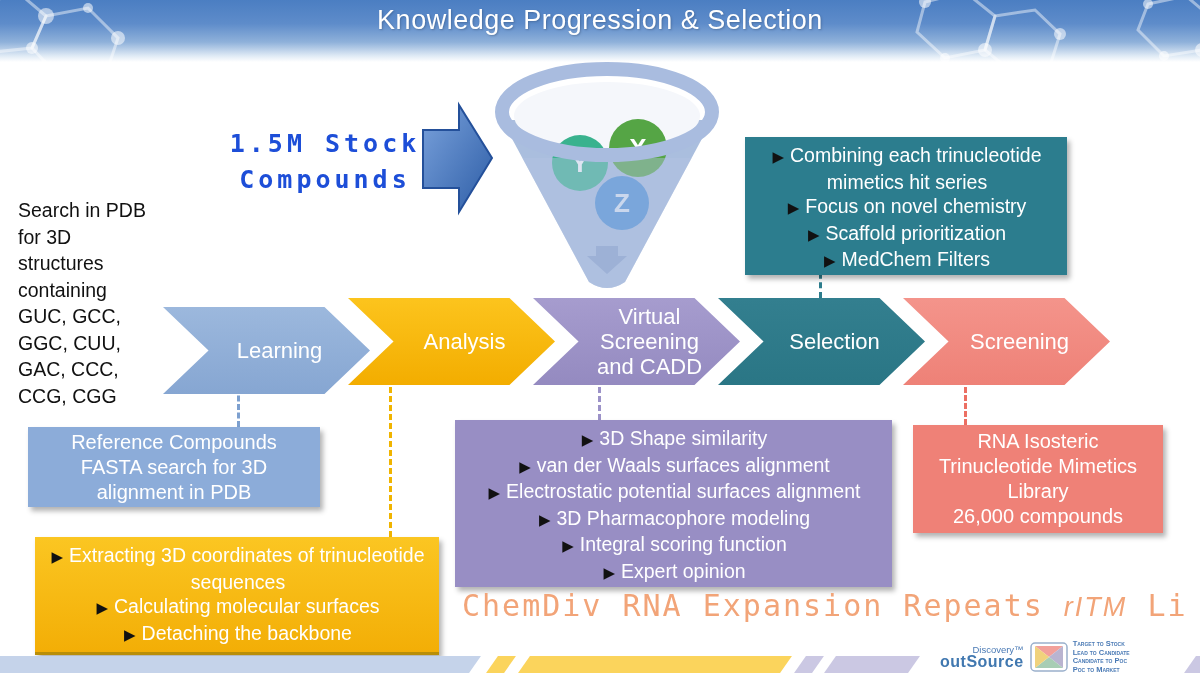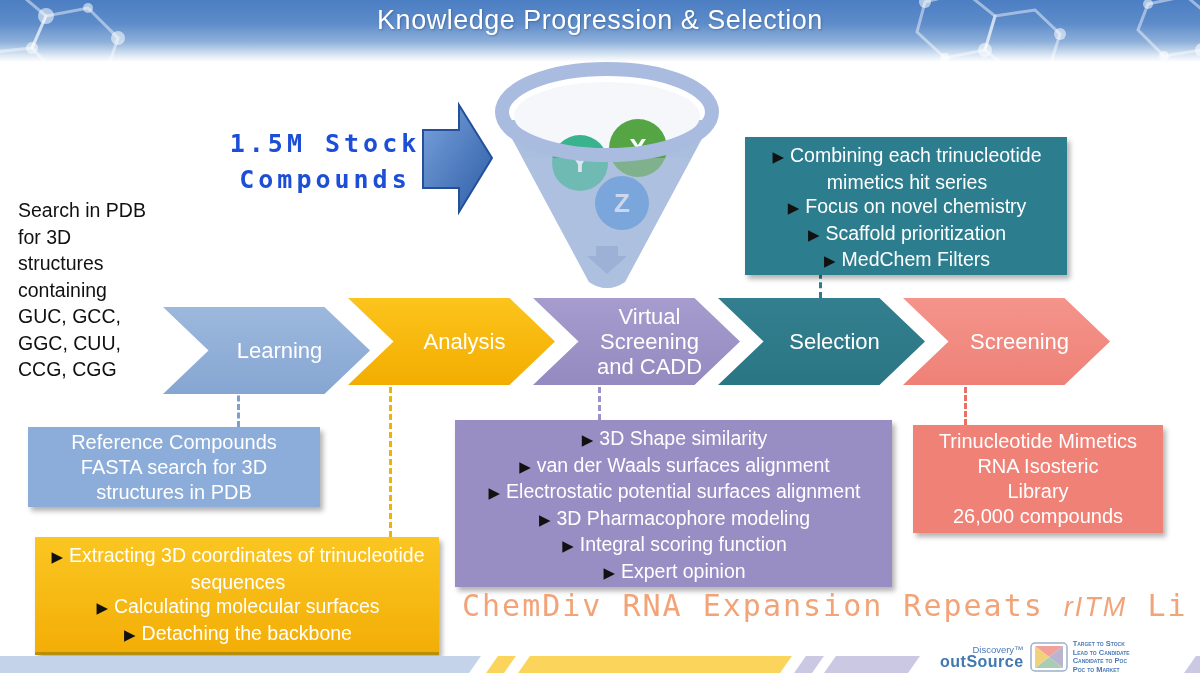--- a/index.html
+++ b/index.html
@@ -110,20 +110,21 @@
     </g>
   </svg>
 
   <div class="left-note">
     <div>Search in PDB</div>
     <div>for 3D</div>
     <div>structures</div>
     <div>containing</div>
     <div>GUC, GCC,</div>
     <div>GGC, CUU,</div>
+    <div>GAC, CCC,</div>
     <div>CCG, CGG</div>
   </div>
 
   <div class="stock">
     <div>1.5M Stock</div>
     <div>Compounds</div>
   </div>
 
   <svg style="position:absolute;left:420px;top:100px;" width="78" height="125" viewBox="0 0 78 125">
     <defs>
@@ -179,41 +180,41 @@
   <div class="box teal-box bullets">
     <div><span class="b">▶</span><span>Combining each trinucleotide mimetics hit series</span></div>
     <div><span class="b">▶</span><span>Focus on novel chemistry</span></div>
     <div><span class="b">▶</span><span>Scaffold prioritization</span></div>
     <div><span class="b">▶</span><span>MedChem Filters</span></div>
   </div>
 
   <div class="box blue-box centered">
     <div>Reference Compounds</div>
     <div>FASTA search for 3D</div>
-    <div>structures in PDB</div>
+    <div>alignment in PDB</div>
   </div>
 
   <div class="box yellow-box bullets">
     <div><span class="b">▶</span><span>Extracting 3D coordinates of trinucleotide sequences</span></div>
     <div><span class="b">▶</span><span>Calculating molecular surfaces</span></div>
     <div><span class="b">▶</span><span>Detaching the backbone</span></div>
   </div>
 
   <div class="box purple-box bullets">
     <div><span class="b">▶</span><span>3D Shape similarity</span></div>
     <div><span class="b">▶</span><span>van der Waals surfaces alignment</span></div>
     <div><span class="b">▶</span><span>Electrostatic potential surfaces alignment</span></div>
     <div><span class="b">▶</span><span>3D Pharmacophore modeling</span></div>
     <div><span class="b">▶</span><span>Integral scoring function</span></div>
     <div><span class="b">▶</span><span>Expert opinion</span></div>
   </div>
 
   <div class="box pink-box centered">
+    <div>RNA Isosteric</div>
     <div>Trinucleotide Mimetics</div>
-    <div>RNA Isosteric</div>
     <div>Library</div>
     <div>26,000 compounds</div>
   </div>
 
   <div class="chemdiv">
     <span>ChemDiv RNA Expansion Repeats </span><span class="it">rITM</span><span> Li</span>
   </div>
 
   <div class="stripe s-blue"></div>
   <div class="stripe s-y1"></div>

